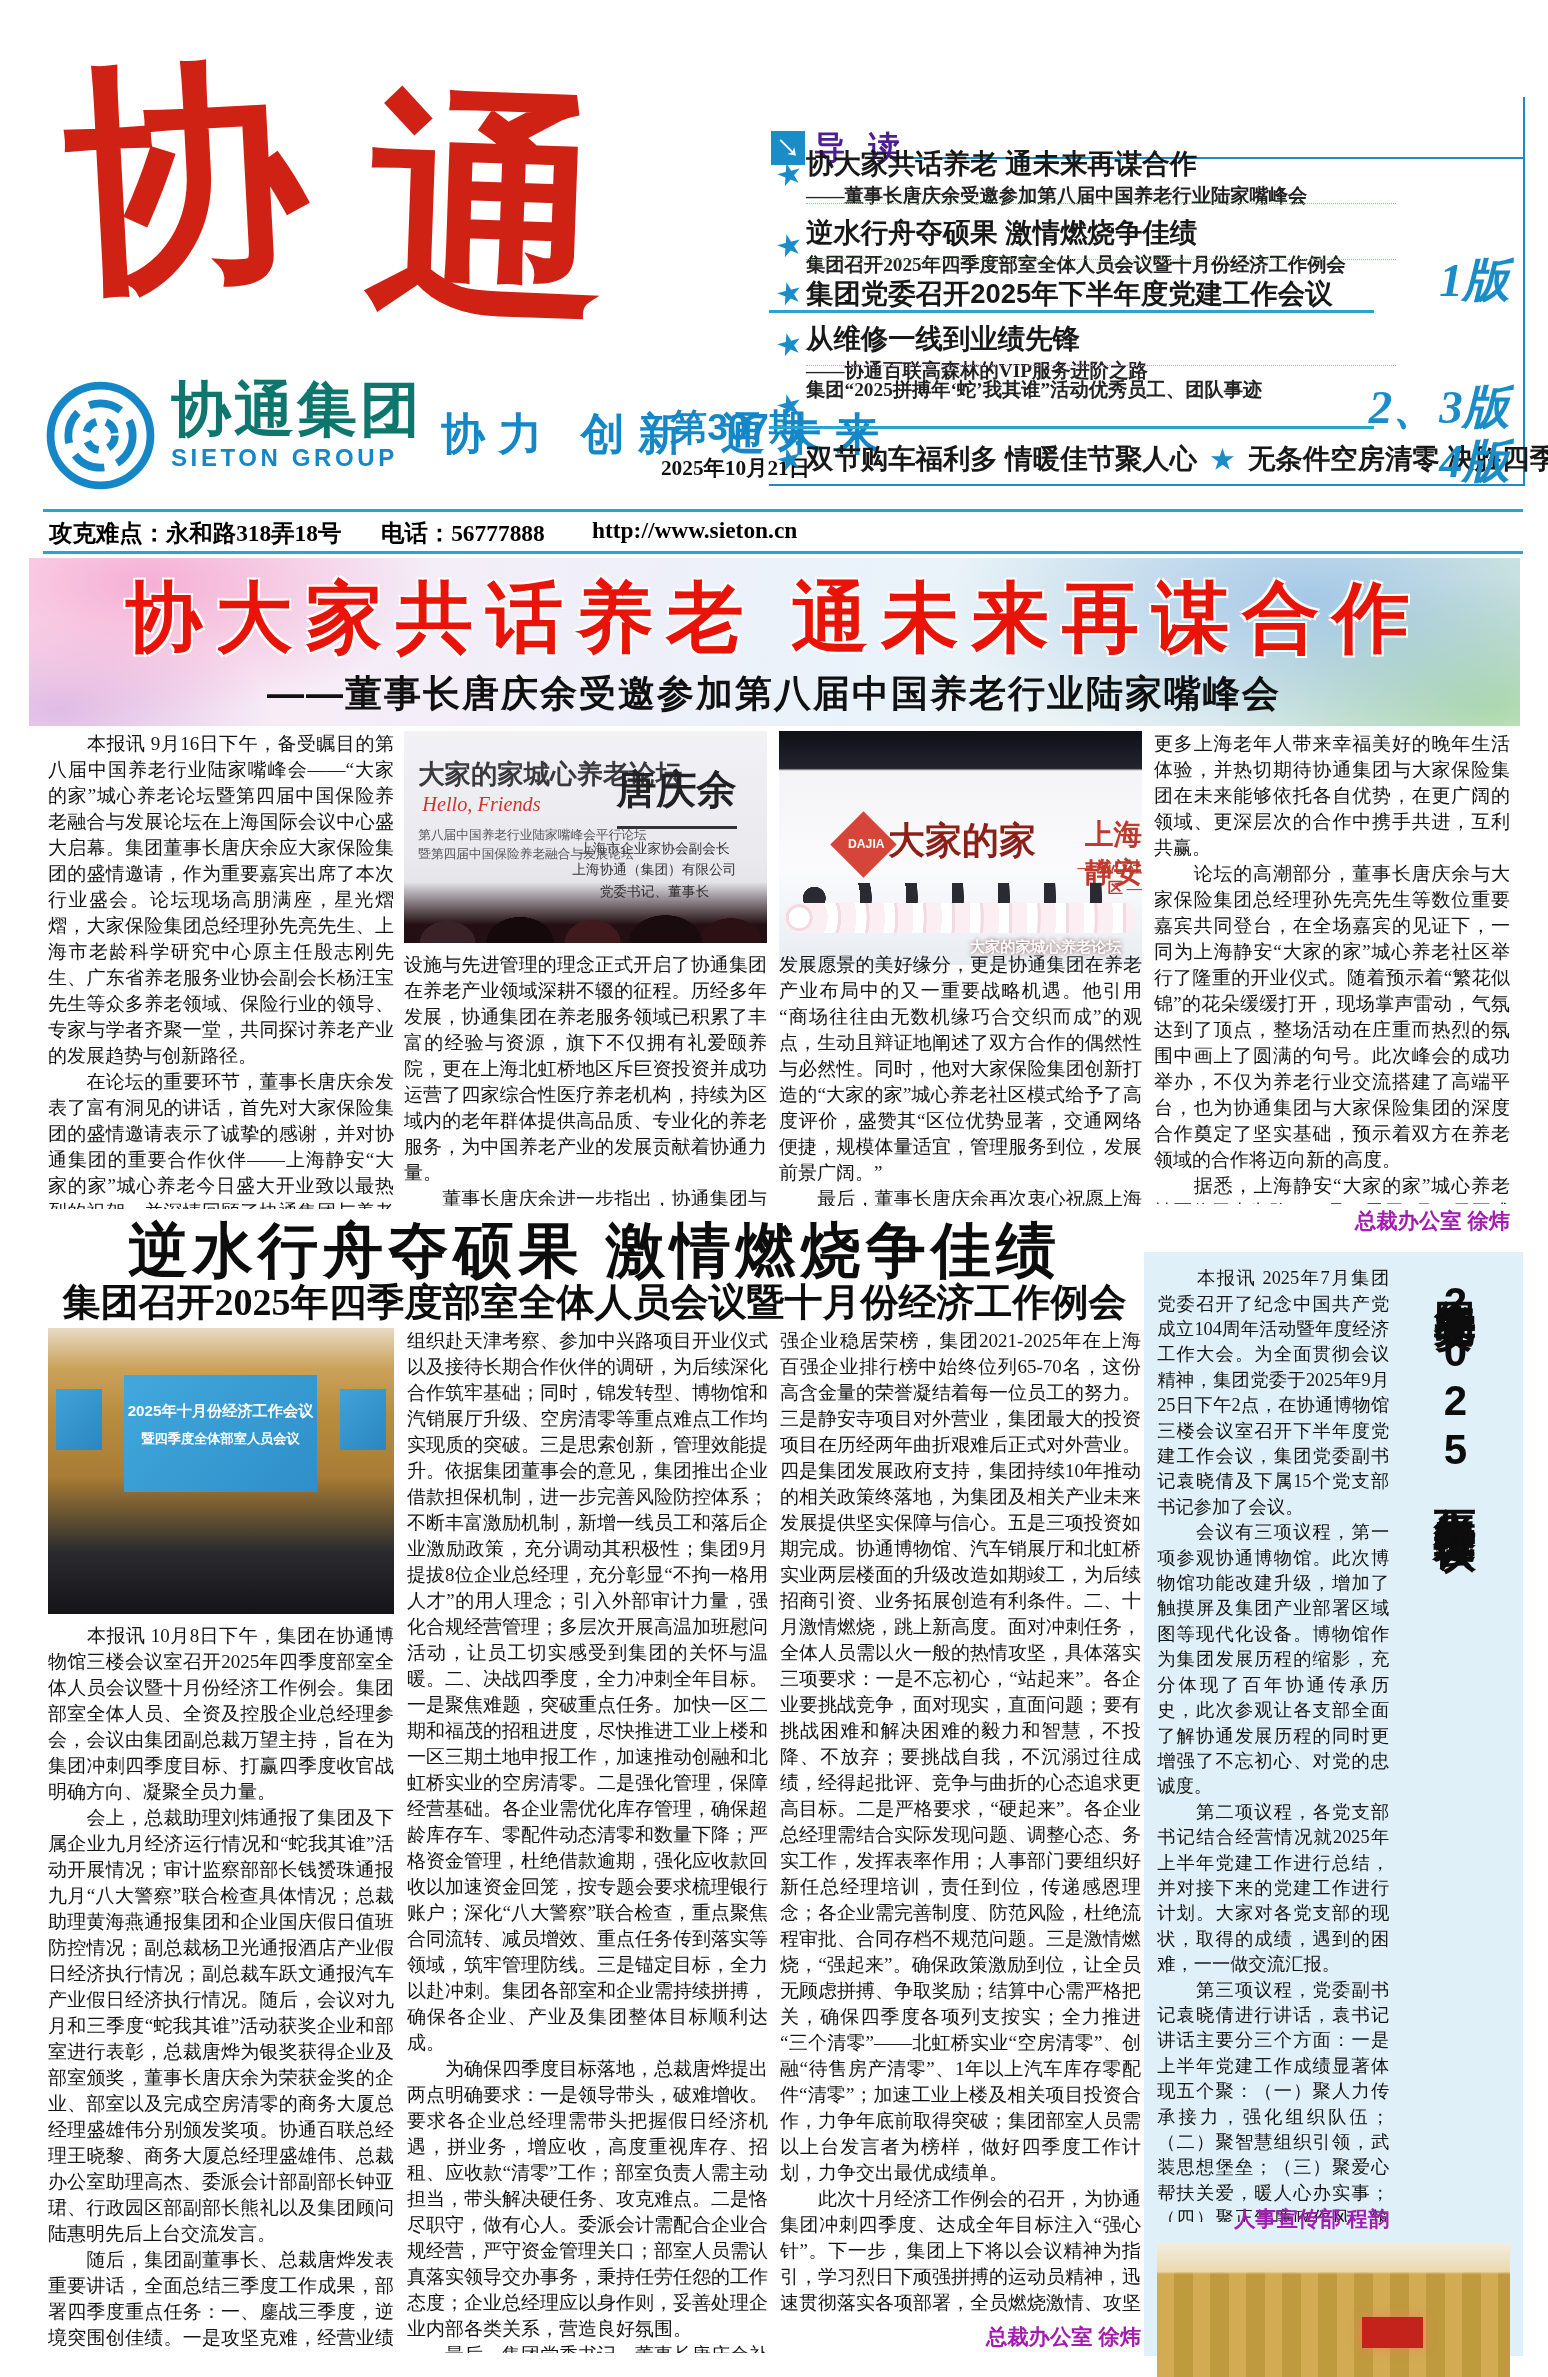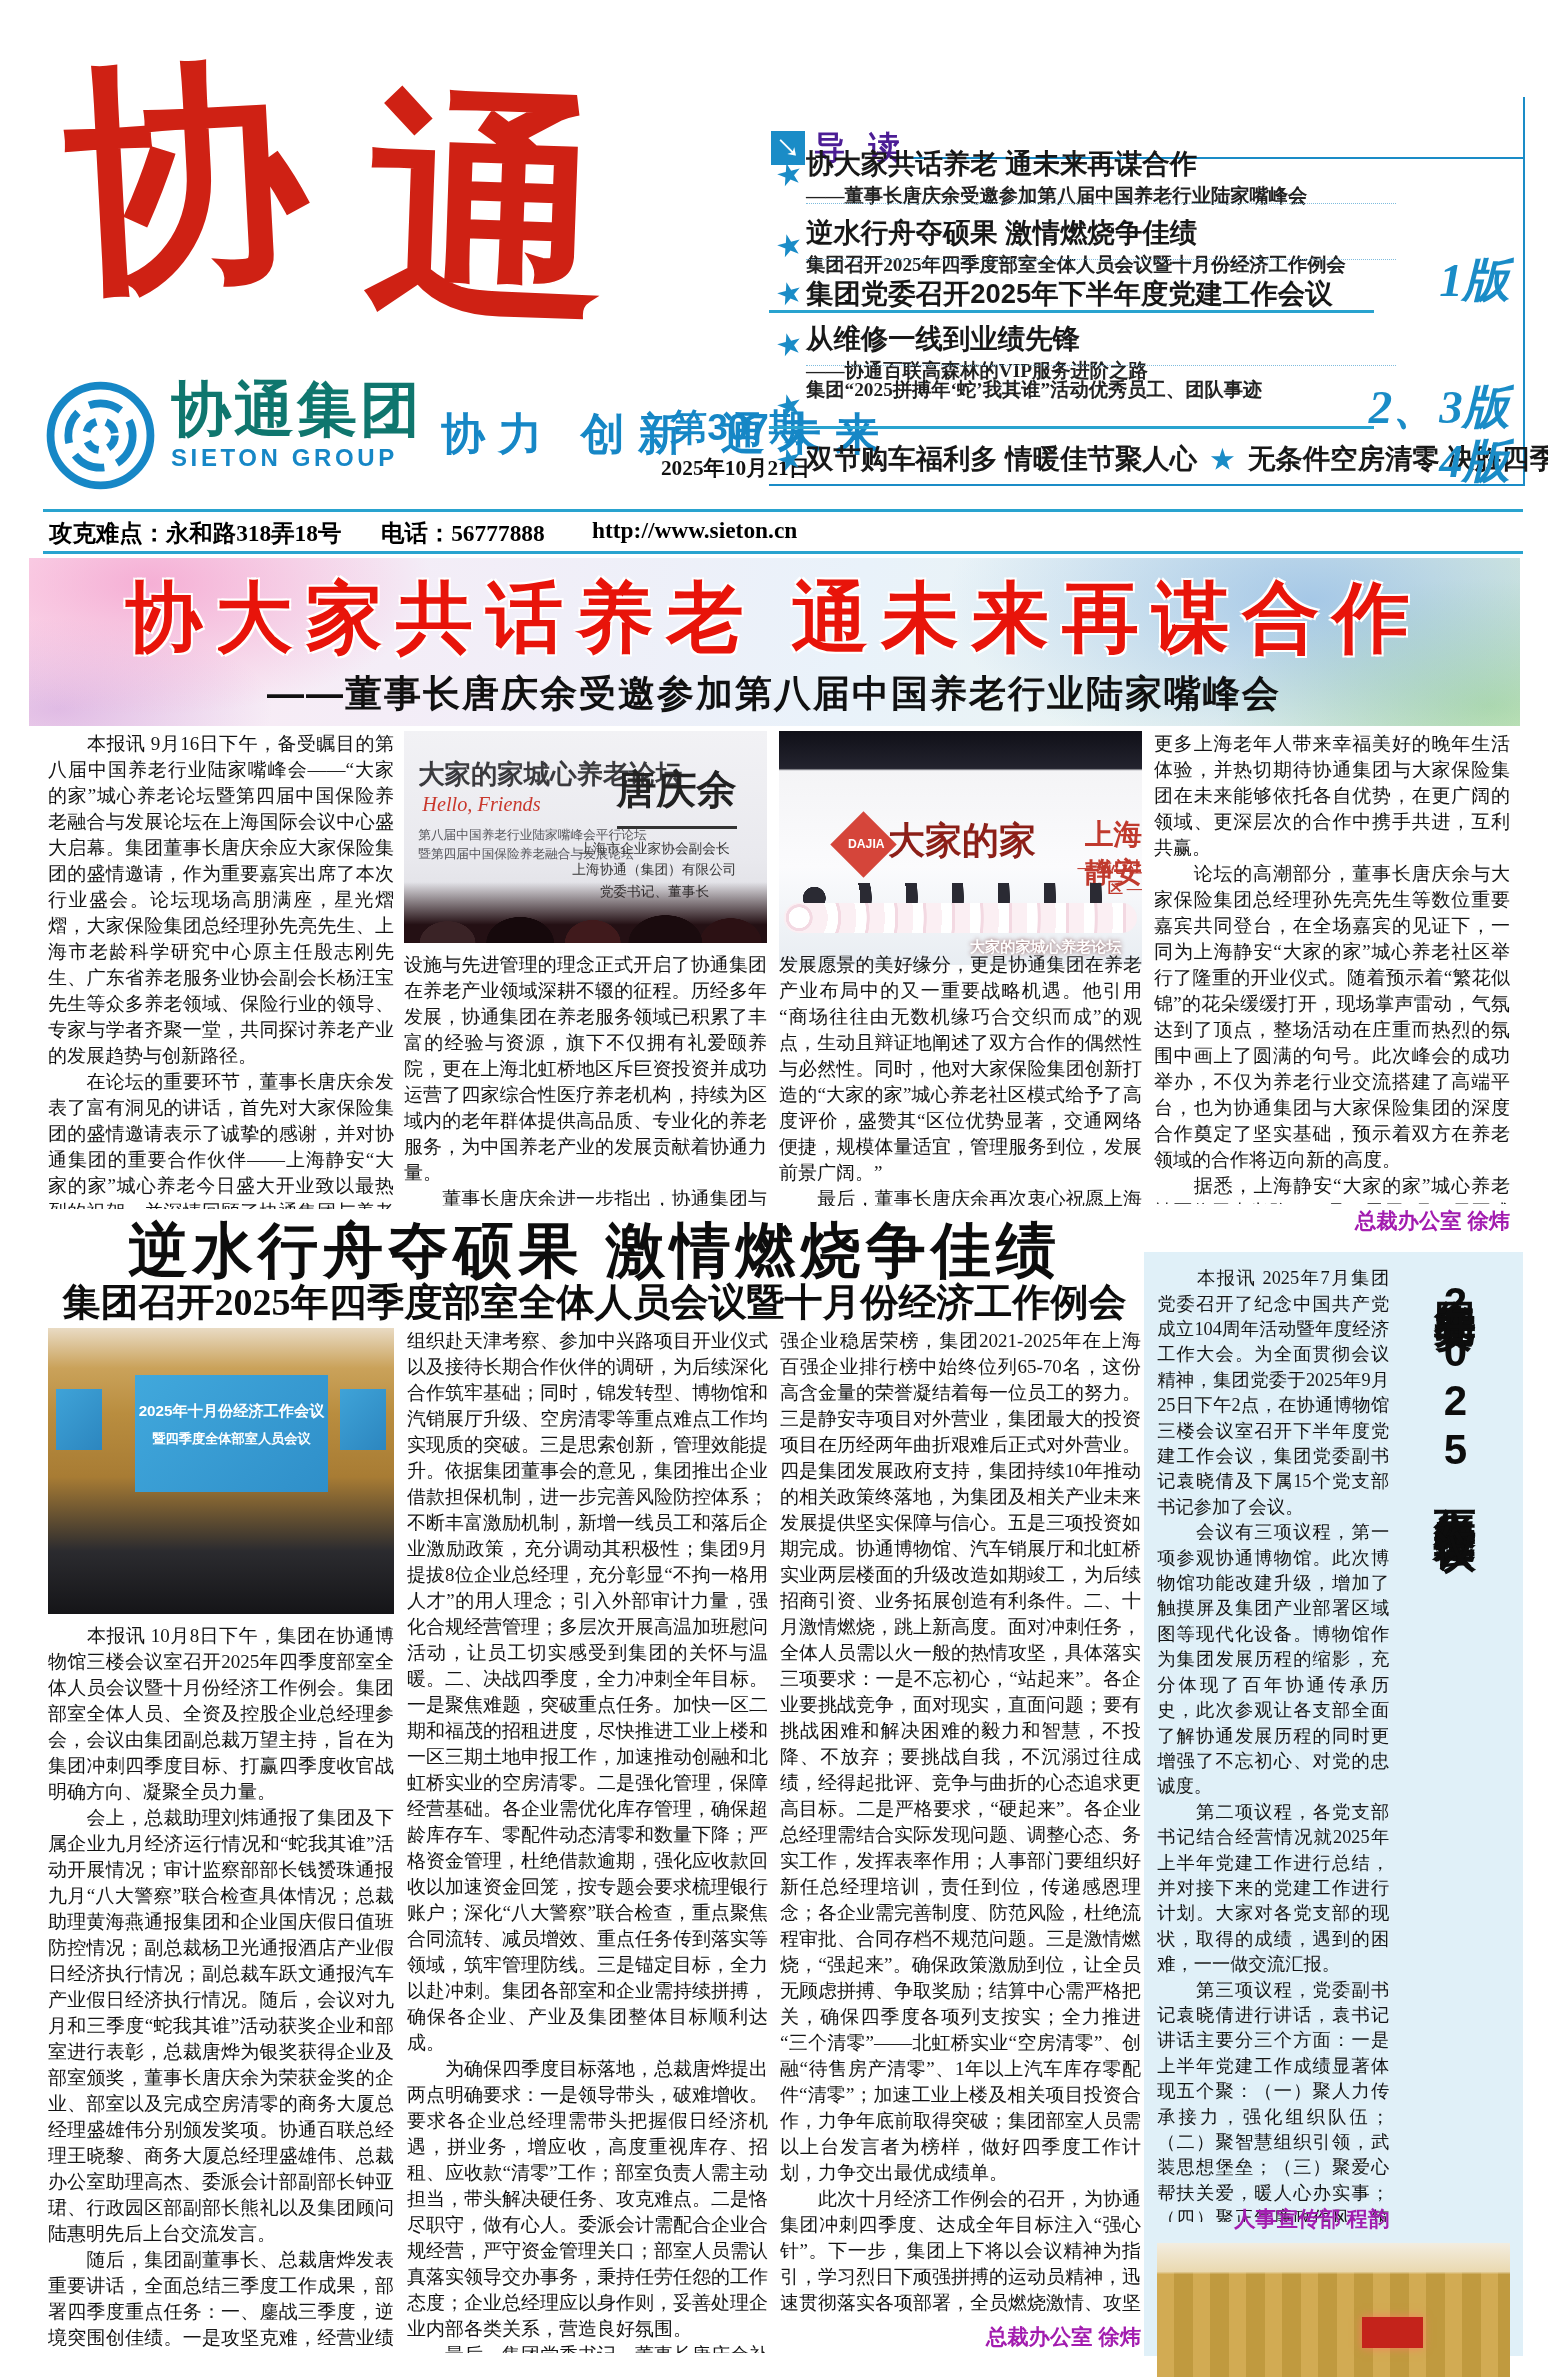--- a/index.html
+++ b/index.html
@@ -83,21 +83,21 @@
   .ph-gala .g-region{position:absolute;left:285px;top:85px;font-family:"Liberation Sans",sans-serif;font-weight:900;font-size:28.5px;color:#c03a2e;}
   .ph-gala .g-sub{position:absolute;left:291px;top:126px;font-size:15.2px;color:#c03a2e;font-weight:bold;}
   .ph-gala .g-people{position:absolute;left:15.2px;right:15.2px;top:152px;height:30.5px;
     background:repeating-radial-gradient(circle at 20.3px 15.2px,#2a2a33 0 11.2px,transparent 11.7px 46px);}
   .ph-gala .g-flowers{position:absolute;left:5.1px;right:5.1px;top:172px;height:29.5px;border-radius:15.2px;
     background:repeating-radial-gradient(circle at 15.2px 14.7px,#fff 0 10.2px,#f3d9e2 10.7px 13.2px,transparent 13.7px 28.5px),#fbeff3;}
   .ph-gala .g-footer{position:absolute;right:20.3px;bottom:7.1px;font-family:"Liberation Sans",sans-serif;font-weight:bold;font-size:15.2px;color:#fff;
     text-shadow:0 0 4.1px rgba(120,60,60,.9);}
   .ph-meet{background:linear-gradient(180deg,#e9dbc4 0%,#caa25a 14%,#b98d3f 30%,#a87c34 52%,#2b2b2f 78%,#151518 100%);}
   .ph-meet .screen{position:absolute;left:76px;top:47px;width:193px;height:117px;background:linear-gradient(135deg,#41a8dc,#2f8fc9);
-    color:#fff;text-align:center;font-family:"Liberation Sans",sans-serif;font-weight:bold;margin-left:11px;}
+    color:#fff;text-align:center;font-family:"Liberation Sans",sans-serif;font-weight:bold;}
   .ph-meet .screen .s1{margin-top:26.4px;font-size:15.2px;}
   .ph-meet .screen .s2{margin-top:8.1px;font-size:13.2px;}
   .ph-meet .side{position:absolute;top:61px;width:46px;height:61px;background:linear-gradient(135deg,#3fa3d8,#2c86bf);}
   .ph-party{background:
       linear-gradient(180deg,#f3ede0 0%,#ead9b0 10%,transparent 11%),
       repeating-linear-gradient(90deg,#d2ab53 0 17.3px,#c09a3f 17.3px 36px);}
   .ph-party .red{position:absolute;left:58%;top:26%;width:61px;height:30.5px;background:#c4231b;box-shadow:0 0 9.1px rgba(255,120,100,.8);}
   
   .party-box{position:absolute;left:1144px;top:1252px;width:379px;height:1104px;background:#e0f0f8;}
   .party-body{position:absolute;left:13.2px;top:14.2px;width:232px;height:956px;font-size:18.3px;line-height:25.4px;

